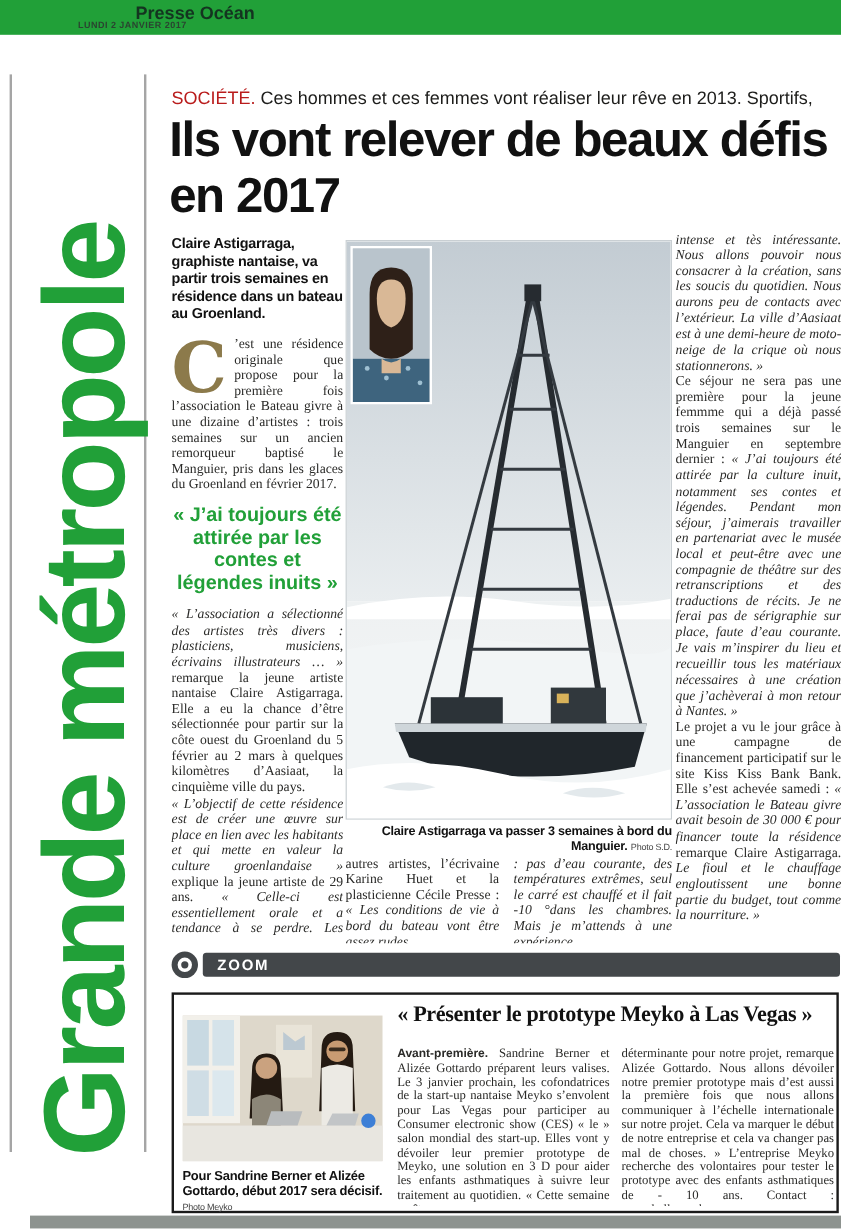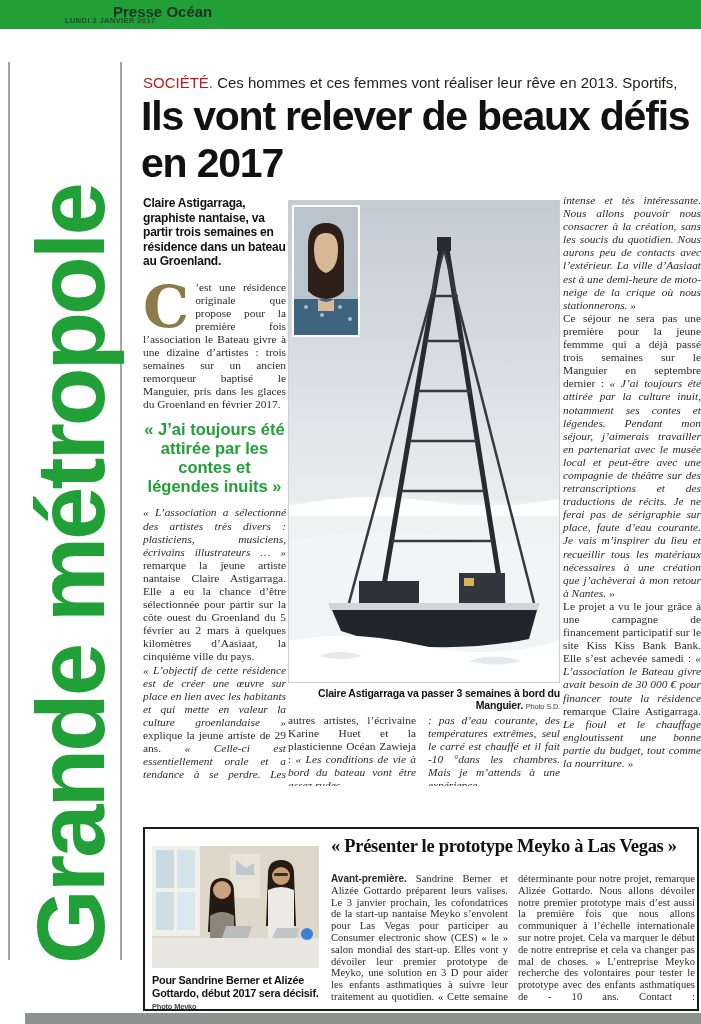--- a/index.html
+++ b/index.html
@@ -53,21 +53,21 @@
                border-radius:50%;background:#43474a;border:3px solid #fff;box-sizing:border-box;}
   .zoom-bar{position:absolute;left:26px;top:1px;right:0;height:20px;background:#43474a;
             border-radius:3px;color:#fff;font-weight:700;font-size:12.5px;letter-spacing:1.5px;
             line-height:20px;padding-left:12px;box-sizing:border-box;}
 
   .zoom-box{position:absolute;left:143px;top:827px;width:556px;height:184px;
             border:2px solid #1a1a1a;box-sizing:border-box;background:#fff;}
   .zoom-photo{position:absolute;left:7px;top:17px;width:167px;height:122px;overflow:hidden;}
   .zoom-caption{position:absolute;left:7px;top:145px;width:170px;font-size:10.8px;line-height:12.5px;
                 font-weight:700;letter-spacing:-.2px;color:#111;}
-  .zoom-caption .credit{font-weight:700;font-size:7.5px;color:#444;}
+  .zoom-caption .credit{font-weight:400;font-size:7.5px;color:#444;}
   .zoom-headline{position:absolute;left:186px;top:7px;width:362px;
                  font-family:"Liberation Serif",serif;font-weight:700;font-size:18.5px;
                  letter-spacing:-.3px;color:#111;}
   .zoom-col{position:absolute;top:44px;width:177px;height:132px;overflow:hidden;
             font-family:"Liberation Serif",serif;font-size:10.6px;line-height:11.8px;
             text-align:justify;color:#2a2a28;}
   .zoom-col .lead{font-family:"Liberation Sans",sans-serif;font-weight:700;font-size:10px;}
   .zc1{left:186px;} .zc2{left:373px;}
 
   .bottom-bar{position:absolute;left:25px;top:1013px;width:676px;height:11px;background:#8d938f;}
@@ -149,30 +149,34 @@
         <circle cx="28" cy="108" r="2" fill="#9fc0d2"></circle>
       <circle cx="46" cy="100" r="2" fill="#9fc0d2"></circle>
         <circle cx="56" cy="112" r="2" fill="#9fc0d2"></circle>
       <path d="M14,38 Q14,16 32,16 Q50,16 50,38 L50,84 Q42,92 32,92 Q22,92 14,84 Z" fill="#2e2018"></path>
       <path d="M20,42 Q20,26 32,26 Q44,26 44,42 Q44,62 32,66 Q20,62 20,42 Z" fill="#d9b896"></path>
       <path d="M24,92 Q32,98 40,92 L40,104 L24,104 Z" fill="#d9b896"></path>
     </svg>
   </div>
   <div class="photo-caption"><span>Claire Astigarraga va passer 3 semaines à bord du Manguier. </span><span class="credit">Photo S.D.</span></div>
 
-  <div class="col-a serif"><span>autres artistes, l’écrivaine Karine Huet et la plasticienne Océan Zawieja : </span><span class="it">« Les conditions de vie à bord du bateau vont être assez rudes</span></div>
+  <div class="col-a serif"><span>autres artistes, l’écrivaine Karine Huet et la plasticienne Cécile Presse : </span><span class="it">« Les conditions de vie à bord du bateau vont être assez rudes</span></div>
   <div class="col-b serif"><span class="it">: pas d’eau courante, des températures extrêmes, seul le carré est chauffé et il fait -10 °dans les chambres. Mais je m’attends à une expérience</span></div>
 
   <div class="col-right serif">
     <div><span class="it">intense et tès intéressante. Nous allons pouvoir nous consacrer à la création, sans les soucis du quotidien. Nous aurons peu de contacts avec l’extérieur. La ville d’Aasiaat est à une demi-heure de moto-neige de la crique où nous stationnerons. »</span></div>
     <div><span>Ce séjour ne sera pas une première pour la jeune femmme qui a déjà passé trois semaines sur le Manguier en septembre dernier : </span><span class="it">« J’ai toujours été attirée par la culture inuit, notamment ses contes et légendes. Pendant mon séjour, j’aimerais travailler en partenariat avec le musée local et peut-être avec une compagnie de théâtre sur des retranscriptions et des traductions de récits. Je ne ferai pas de sérigraphie sur place, faute d’eau courante. Je vais m’inspirer du lieu et recueillir tous les matériaux nécessaires à une création que j’achèverai à mon retour à Nantes. »</span></div>
     <div><span>Le projet a vu le jour grâce à une campagne de financement participatif sur le site Kiss Kiss Bank Bank. Elle s’est achevée samedi : </span><span class="it">« L’association le Bateau givre avait besoin de 30 000 € pour financer toute la résidence </span><span>remarque Claire Astigarraga. </span><span class="it">Le fioul et le chauffage engloutissent une bonne partie du budget, tout comme la nourriture. »</span></div>
 
   </div>
 
+  <div class="zoom-head">
+    <div class="zoom-bullet"></div>
+    <div class="zoom-bar">ZOOM</div>
+  </div>
 
   <div class="zoom-box">
     <div class="zoom-photo">
       <svg width="167" height="122" viewBox="0 0 167 122">
         <rect x="0" y="0" width="167" height="122" fill="#ded8cb"></rect>
         <rect x="0" y="0" width="48" height="90" fill="#f2f0ea"></rect>
         <rect x="4" y="4" width="18" height="38" fill="#c8d9e2"></rect>
         <rect x="25" y="4" width="18" height="38" fill="#d5e3ea"></rect>
         <rect x="4" y="46" width="18" height="38" fill="#cfdde5"></rect>
         <rect x="25" y="46" width="18" height="38" fill="#dce8ee"></rect>

